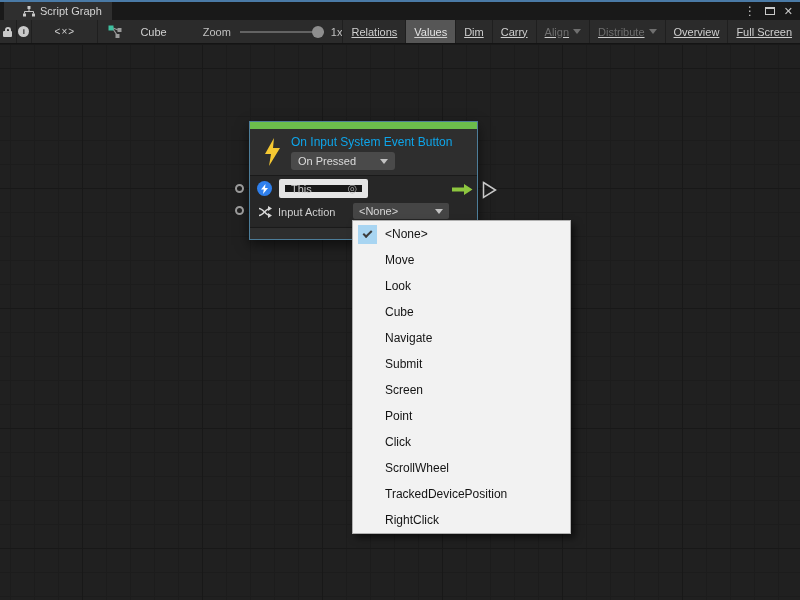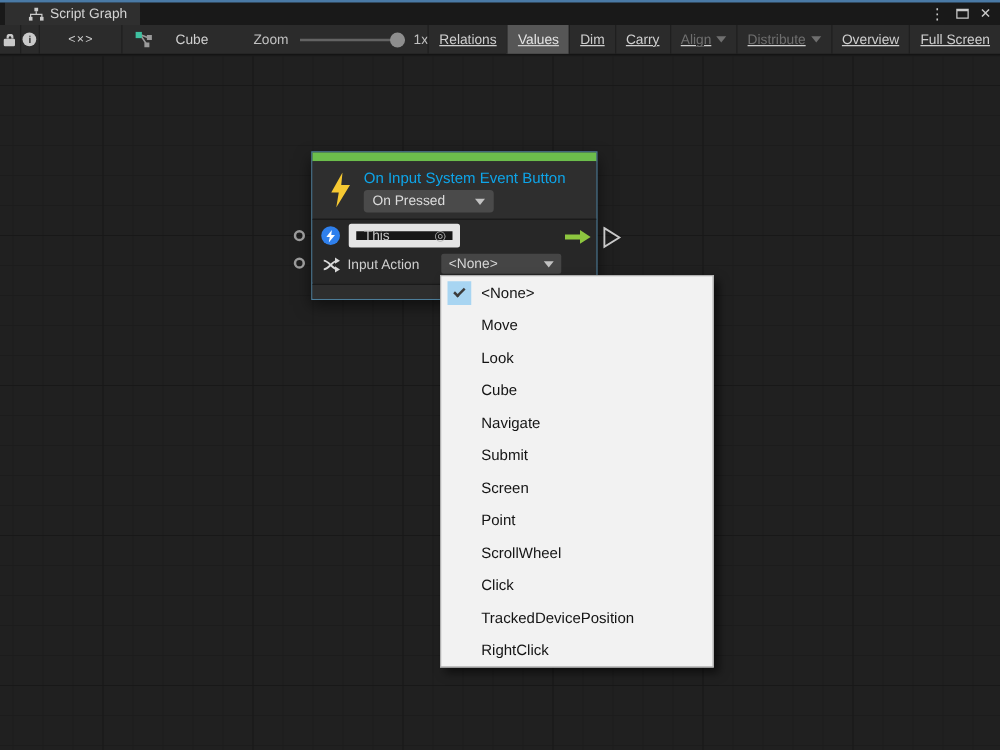--- a/index.html
+++ b/index.html
@@ -250,25 +250,25 @@
       <div class="mi">
         <span class="checkbox"></span>
         <span class="mi-label">Screen</span>
       </div>
       <div class="mi">
         <span class="checkbox"></span>
         <span class="mi-label">Point</span>
       </div>
       <div class="mi">
         <span class="checkbox"></span>
+        <span class="mi-label">Click</span>
+      </div>
+      <div class="mi">
+        <span class="checkbox"></span>
         <span class="mi-label">ScrollWheel</span>
-      </div>
-      <div class="mi">
-        <span class="checkbox"></span>
-        <span class="mi-label">Click</span>
       </div>
       <div class="mi">
         <span class="checkbox"></span>
         <span class="mi-label">TrackedDevicePosition</span>
       </div>
       <div class="mi">
         <span class="checkbox"></span>
         <span class="mi-label">RightClick</span>
       </div>
     </div>

